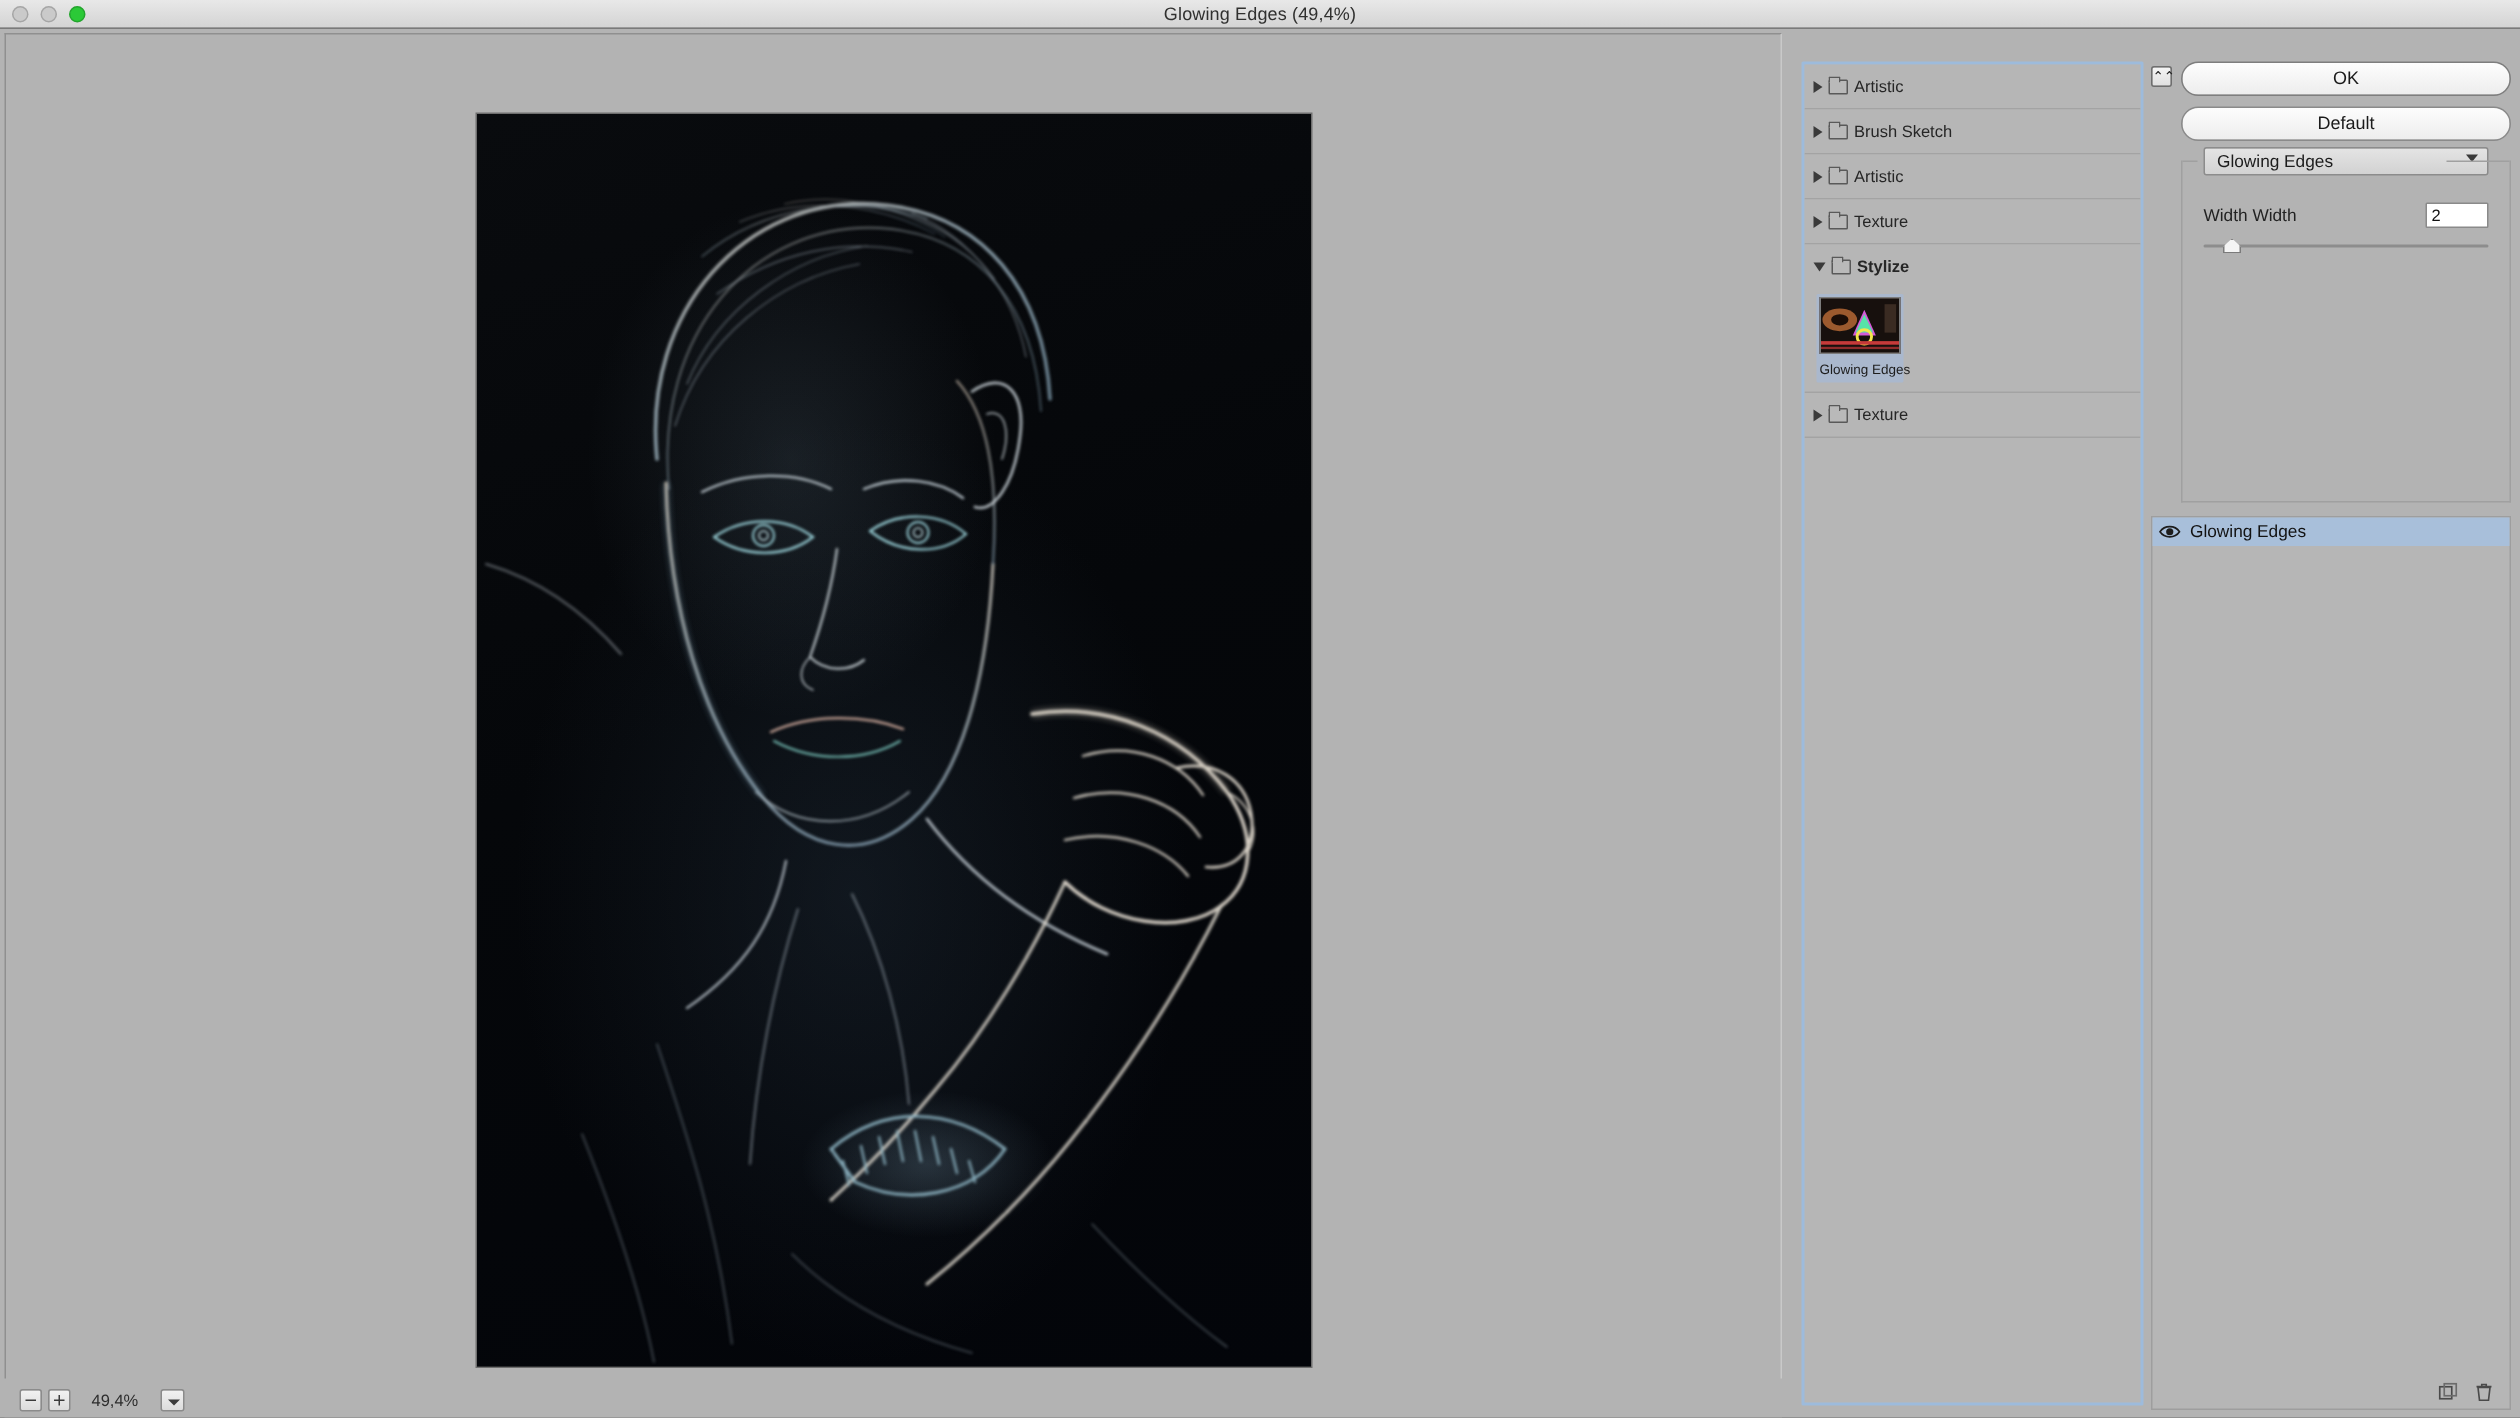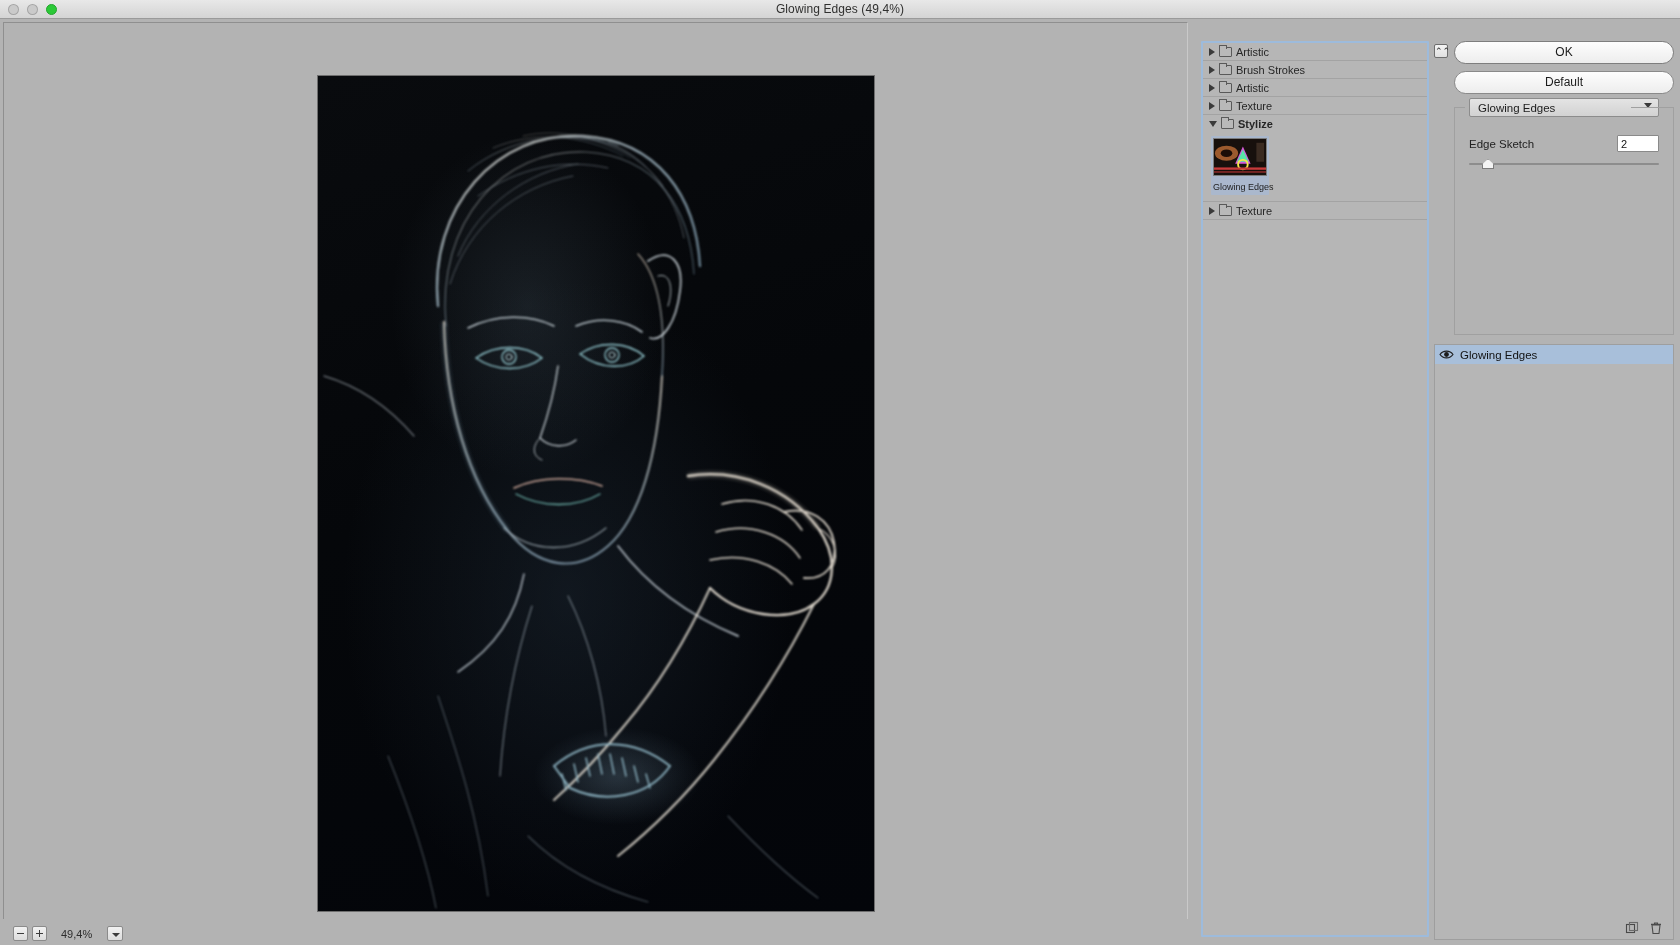--- a/index.html
+++ b/index.html
@@ -161,21 +161,21 @@
     flex: 1 1 auto;
     margin: 0 1px 3px 1px;
     background: #b6b6b6;
     border: 2px solid #9dbbdc;
     border-radius: 1px;
     overflow: hidden;
     display: flex;
     flex-direction: column;
   }
   .cat {
-    height: 18px;
+    height: 30px;
     display: flex;
     align-items: center;
     gap: 4px;
     padding-left: 6px;
     border-bottom: 1px solid #a3a3a3;
     font-size: 11px;
     color: #262626;
     background: #b6b6b6;
     cursor: default;
   }
@@ -567,21 +567,21 @@
 
         <div class="cat">
           <span class="tri"></span>
           <span class="folder"></span>
           <span>Artistic</span>
         </div>
 
         <div class="cat">
           <span class="tri"></span>
           <span class="folder"></span>
-          <span>Brush Strokes</span>
+          <span>Brush Sketch</span>
         </div>
 
         <div class="cat">
           <span class="tri"></span>
           <span class="folder"></span>
           <span>Artistic</span>
         </div>
 
         <div class="cat">
           <span class="tri"></span>
@@ -637,21 +637,21 @@
 
       <div class="params">
 
         <div class="filter-select">
           <span>Glowing Edges</span>
           <span class="dd-caret"></span>
         </div>
 
         <div class="param-row">
           <div class="param-head">
-            <span class="param-label">Edge Sketch</span>
+            <span class="param-label">Width Width</span>
             <input class="param-value" type="text" readonly="" value="2" style="">
           </div>
           <div class="slider">
             <div class="track"></div>
             <div class="knob" style="left:10%"></div>
           </div>
         </div>
 
 
 

